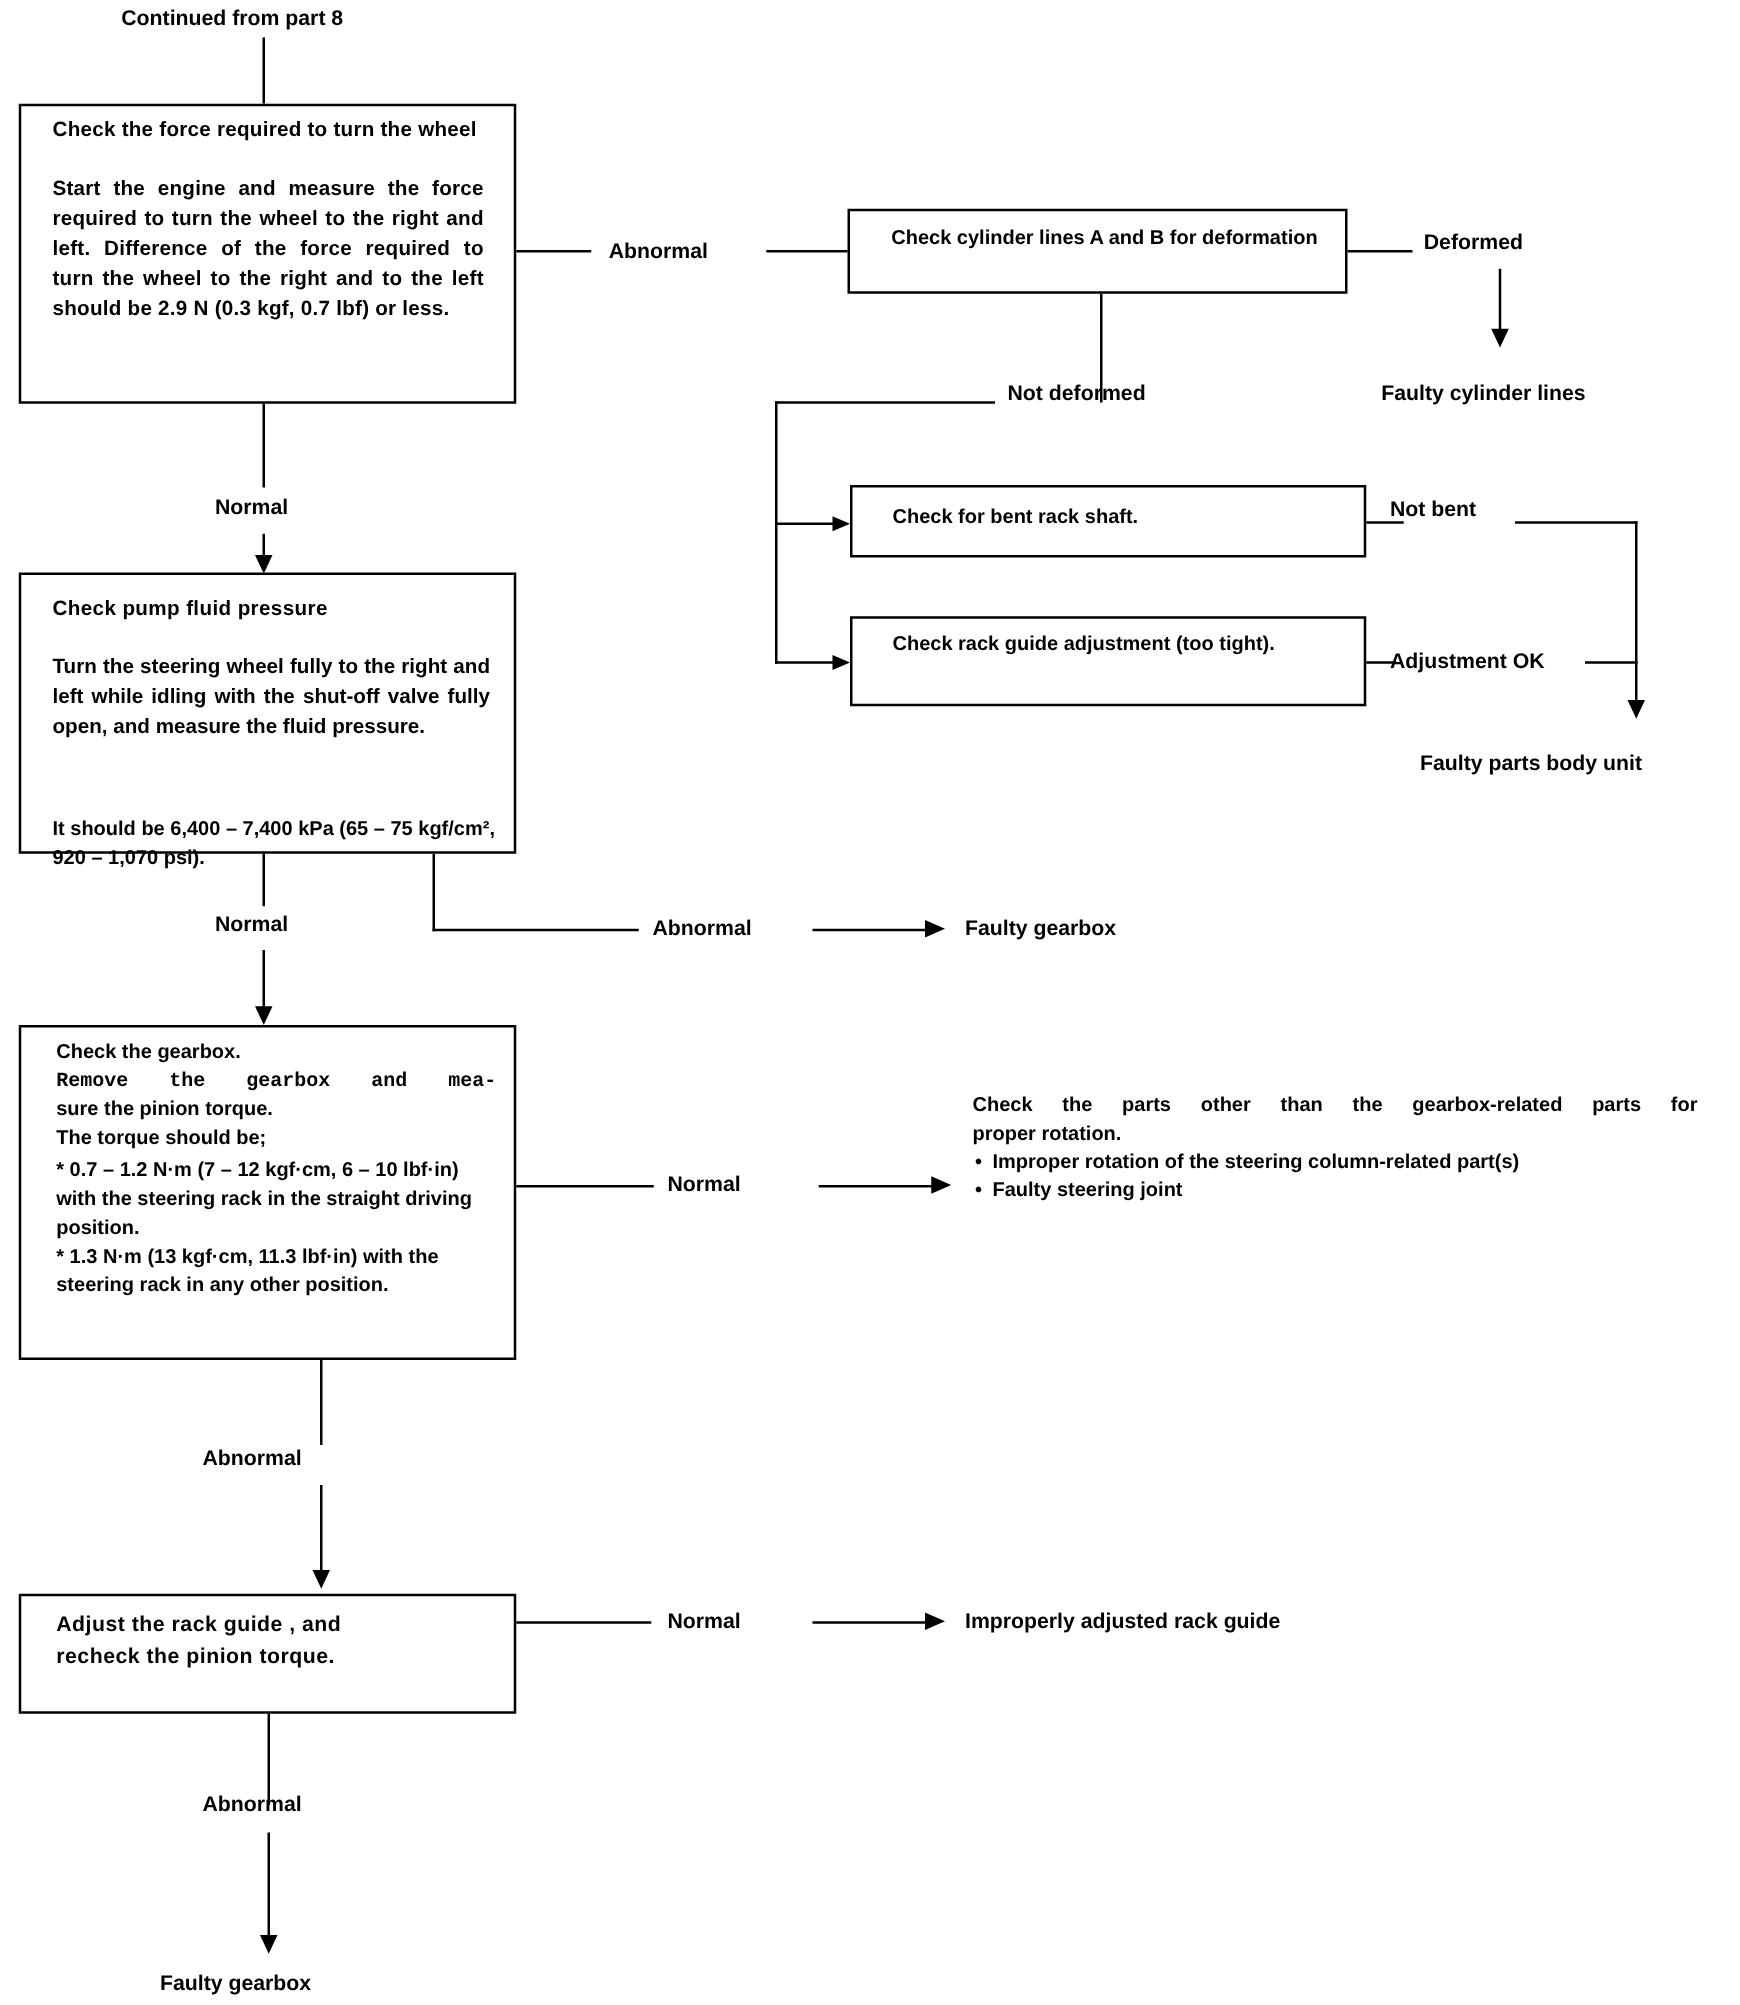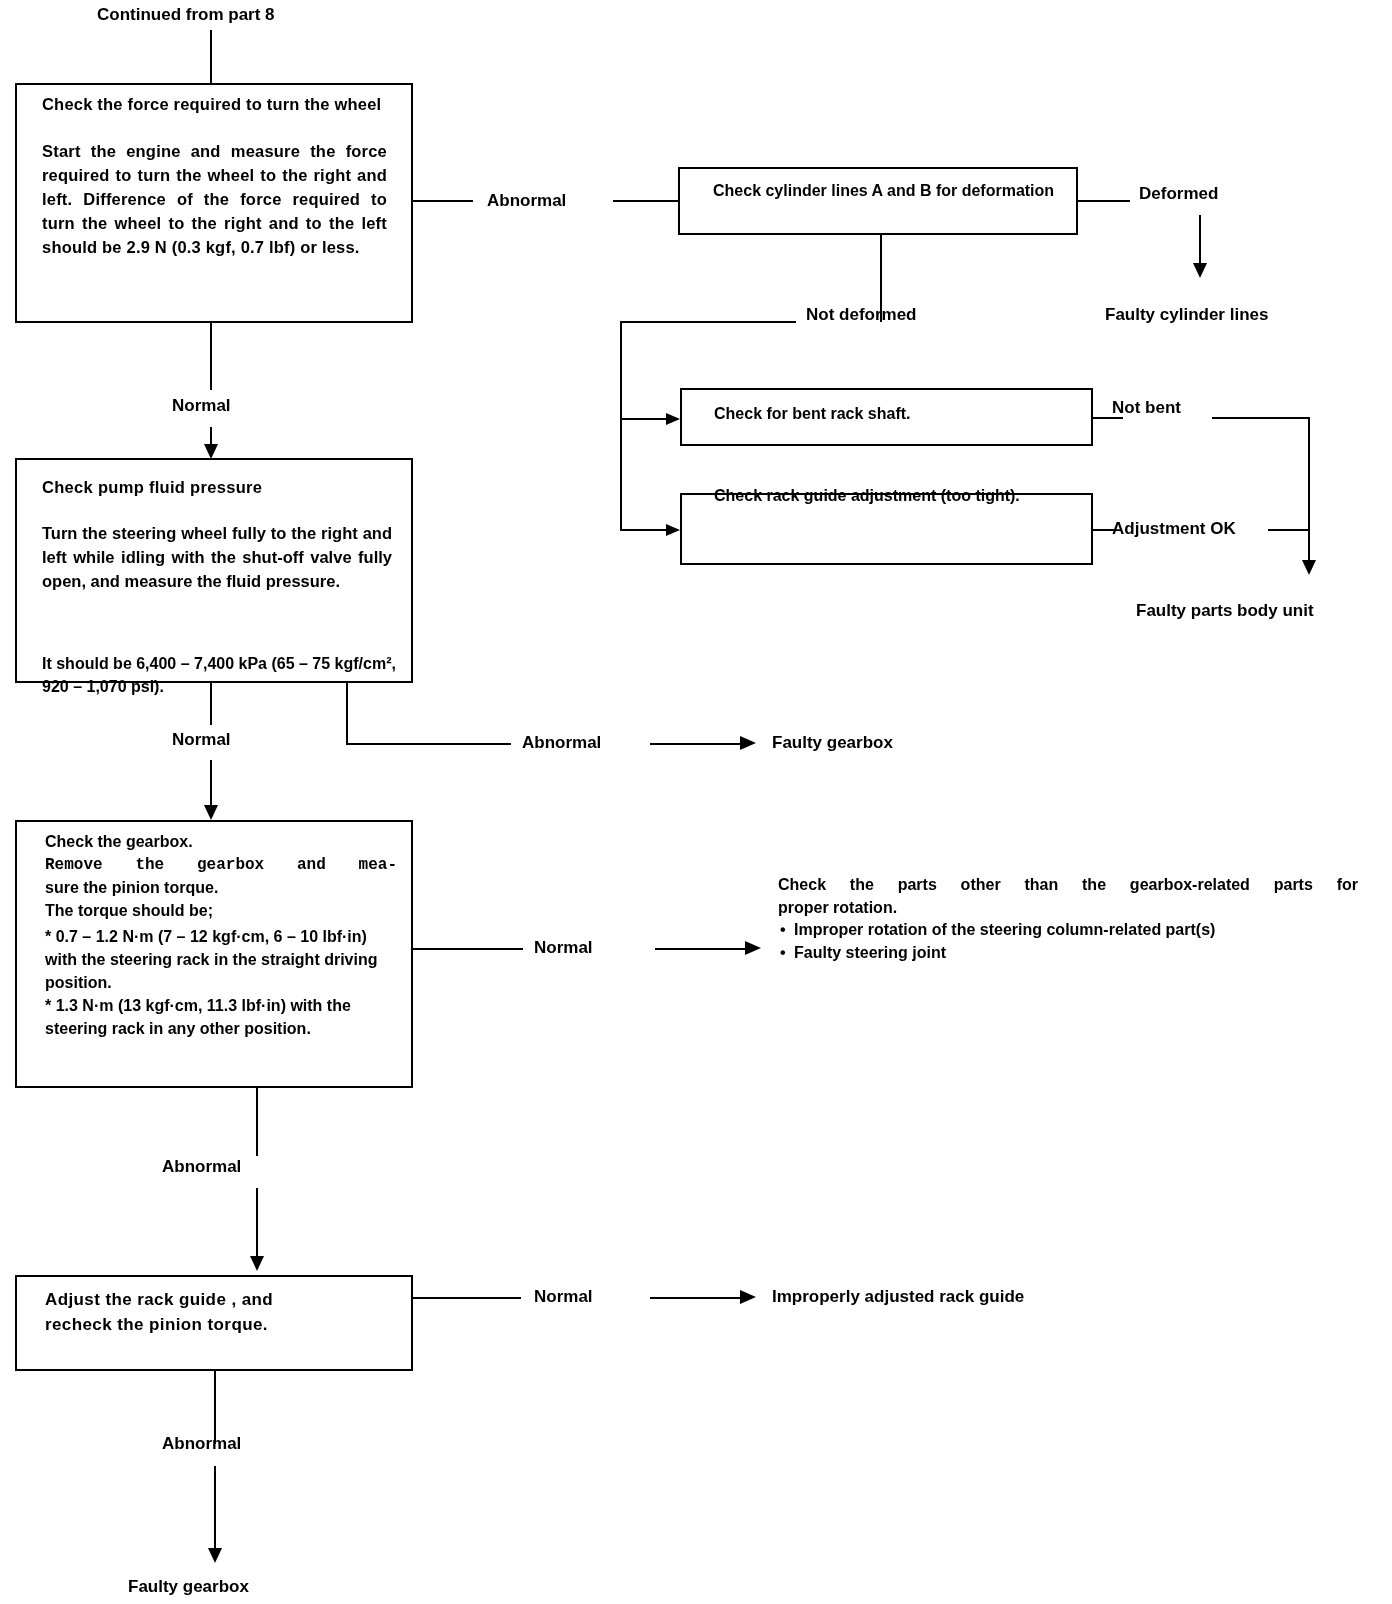--- a/index.html
+++ b/index.html
@@ -132,21 +132,21 @@
   <div class="box" style="left:680px; top:388px; width:413px; height:58px;"></div>
   <div class="boxtext" style="left:714px; top:403px; width:360px; font-size:16px; line-height:1.4;">Check for bent rack shaft.</div>
 
   <div class="hline" style="left:1093px; top:417px; width:30px;"></div>
   <div class="label" style="left:1112px; top:398px; font-size:17px;">Not bent</div>
   <div class="hline" style="left:1212px; top:417px; width:98px;"></div>
 
   <div class="hline" style="left:620px; top:529px; width:48px;"></div>
   <div class="arrow-right-sm" style="left:666px; top:524px;"></div>
   <div class="box" style="left:680px; top:493px; width:413px; height:72px;"></div>
-  <div class="boxtext" style="left:714px; top:484px; width:358px; font-size:16px; line-height:1.45;">Check rack guide adjustment (too tight).</div>
+  <div class="boxtext" style="left:714px; top:504px; width:358px; font-size:16px; line-height:1.45;">Check rack guide adjustment (too tight).</div>
 
   <div class="hline" style="left:1093px; top:529px; width:24px;"></div>
   <div class="label" style="left:1112px; top:519px; font-size:17px;">Adjustment OK</div>
   <div class="hline" style="left:1268px; top:529px; width:42px;"></div>
 
   <div class="vline" style="left:1308px; top:417px; height:146px;"></div>
   <div class="arrow-down" style="left:1302px; top:560px;"></div>
   <div class="label" style="left:1136px; top:601px; font-size:17px;">Faulty parts body unit</div>
 
   <div class="box" style="left:15px; top:458px; width:398px; height:225px;"></div>

